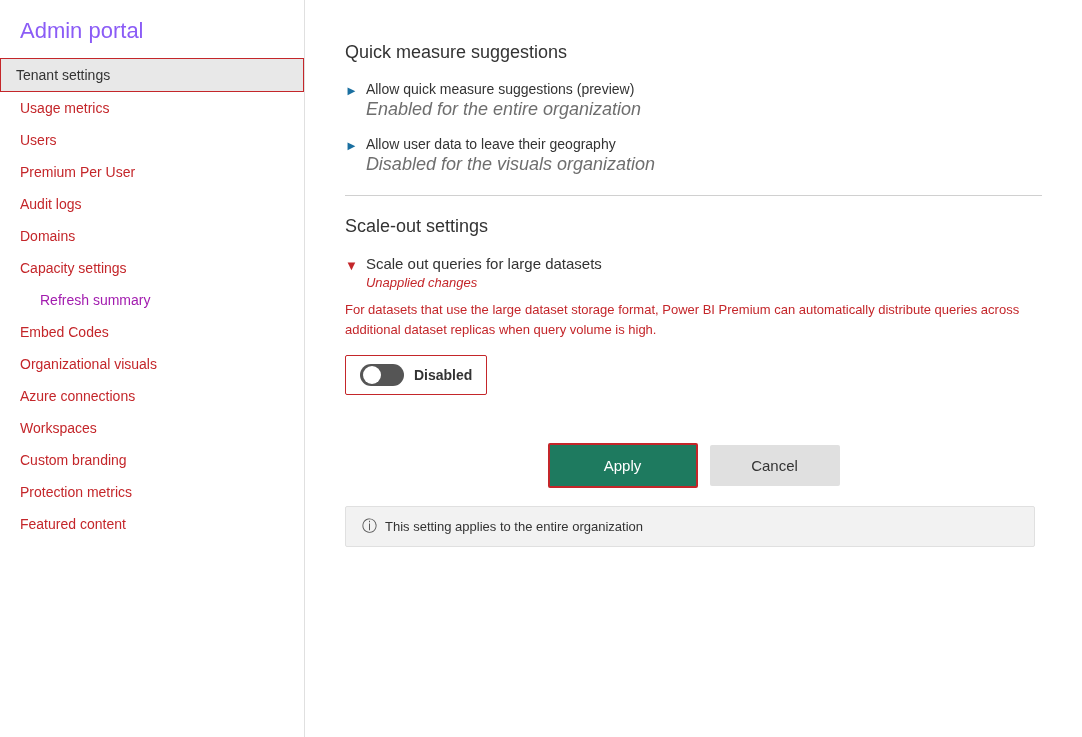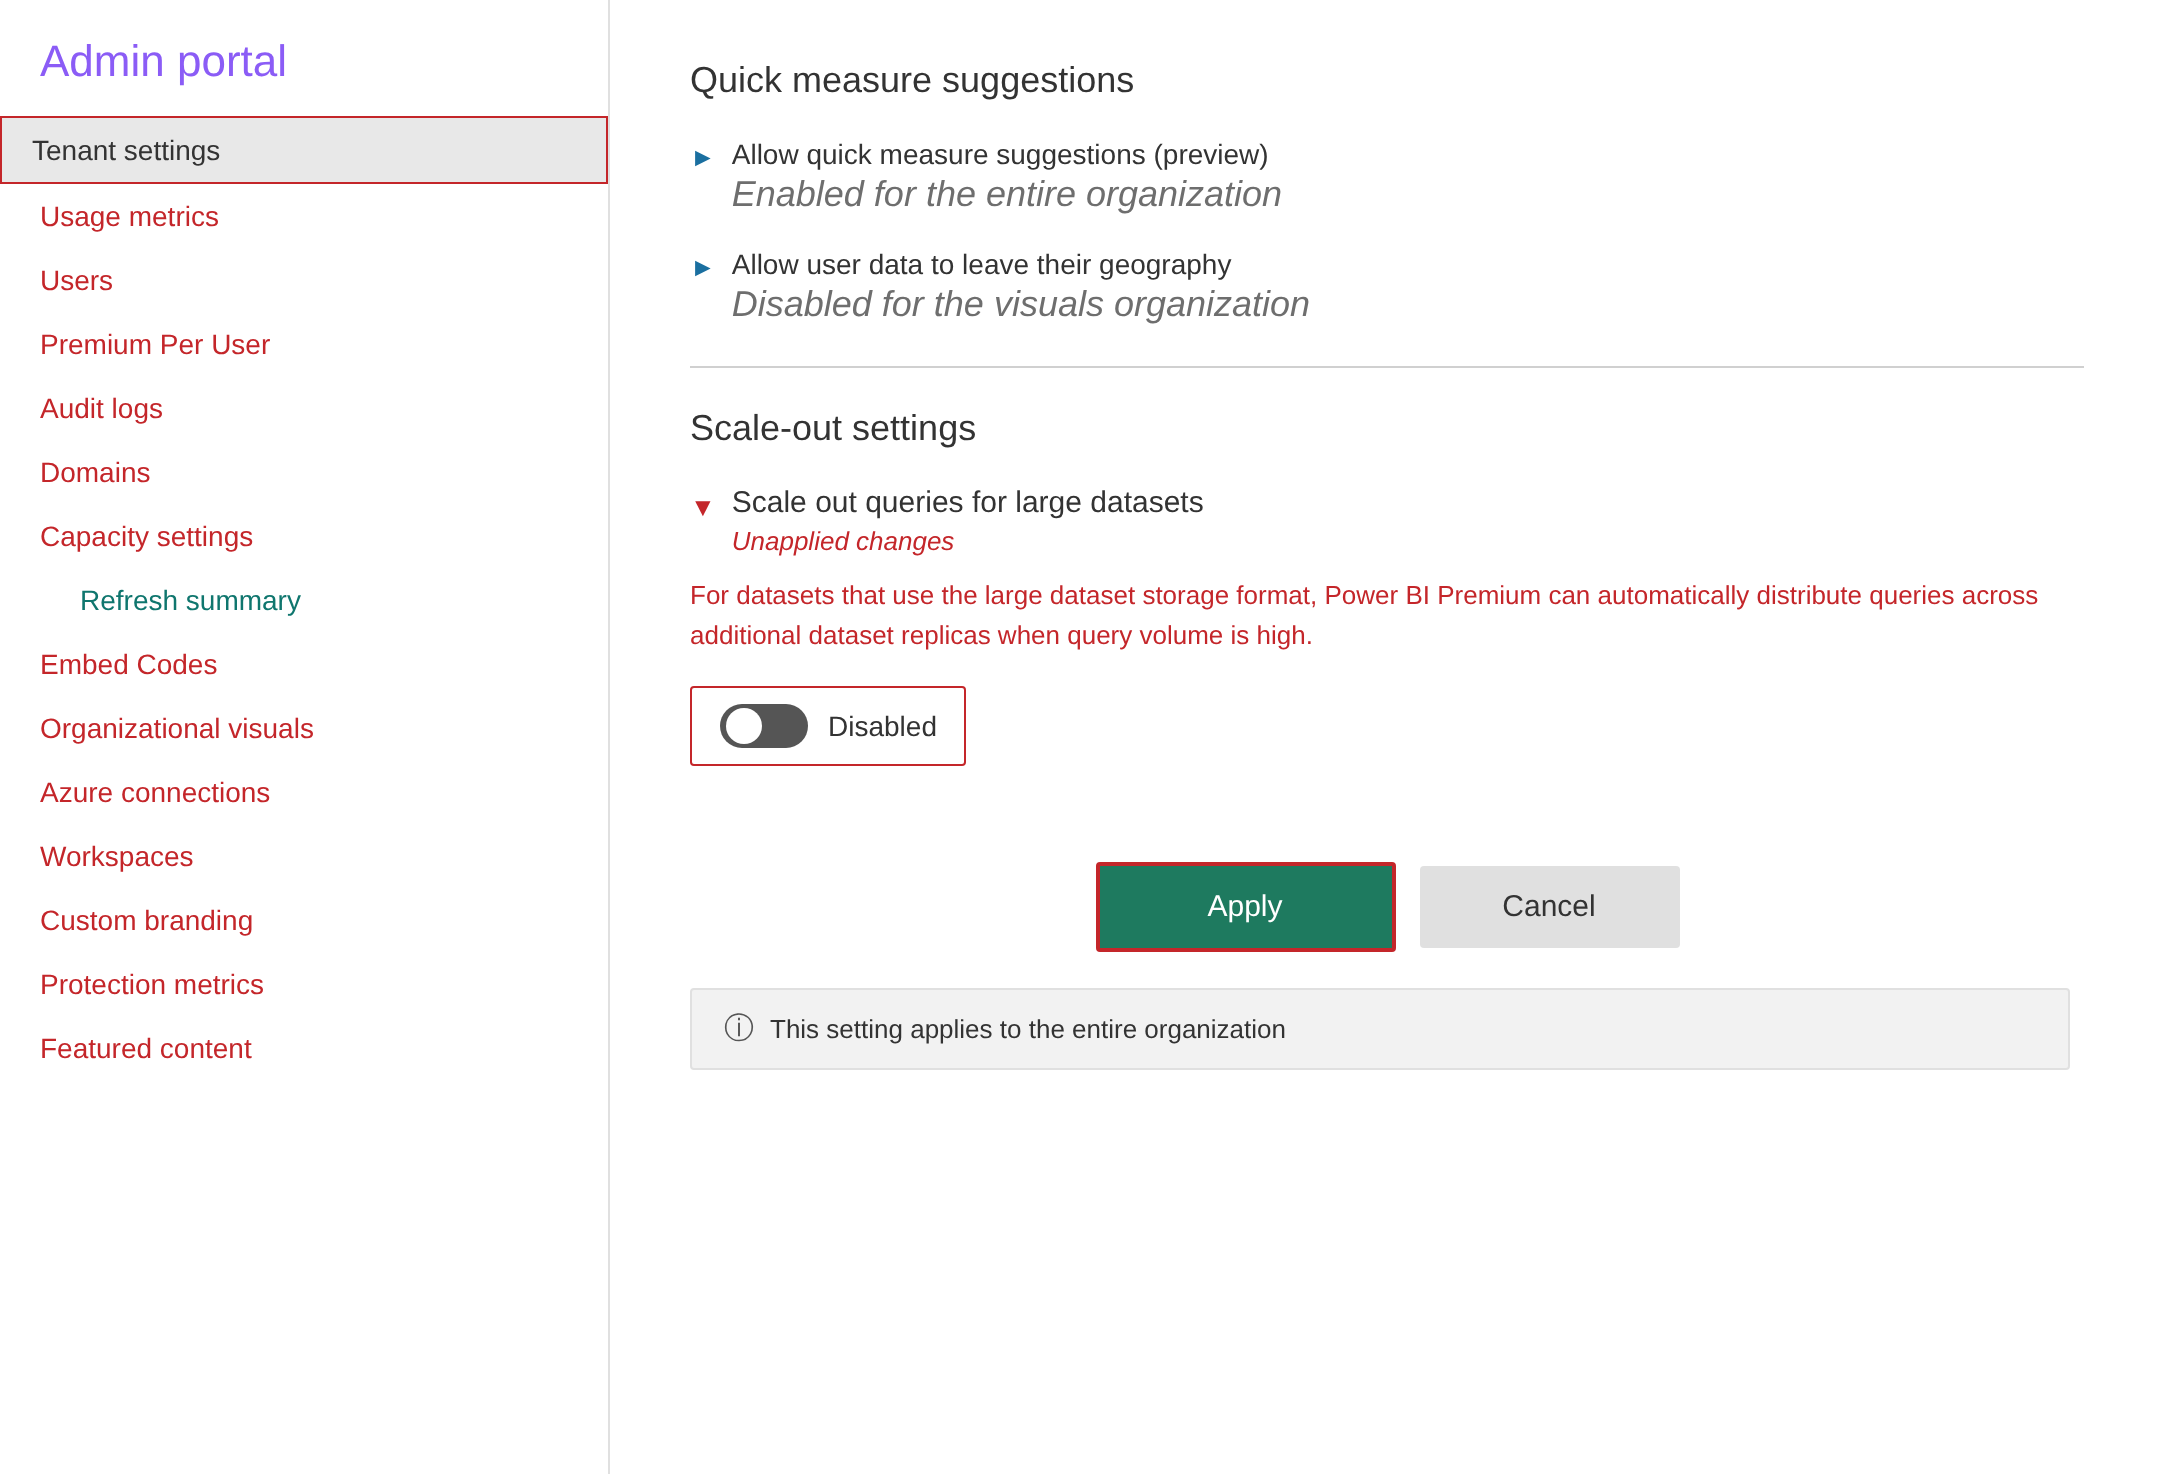--- a/index.html
+++ b/index.html
@@ -5,24 +5,24 @@
     * { box-sizing: border-box; margin: 0; padding: 0; }
     body { font-family: 'Segoe UI', Arial, sans-serif; font-size: 14px; color: #333; background: #fff; display: flex; flex-direction: column; height: 737px; overflow: hidden; }
 
     .app-container { display: flex; flex-direction: row; height: 100%; }
 
     
     .sidebar { width: 305px; min-width: 305px; border-right: 1px solid #e0e0e0; padding: 0; overflow-y: auto; background: #fff; }
     .sidebar-title { color: #8b5cf6; font-size: 22px; font-weight: 400; padding: 18px 20px 14px 20px; }
     .sidebar-item { display: block; padding: 8px 20px; cursor: pointer; color: #c4262a; font-size: 14px; text-decoration: none; }
     .sidebar-item.active { background: #e8e8e8; color: #333; border: 1.5px solid #c4262a; font-weight: 400; padding-left: 15px; }
-    .sidebar-subitem { display: block; padding: 8px 20px 8px 40px; cursor: pointer; color: #0f766e; font-size: 14px; }
+    .sidebar-subitem { display: block; padding: 8px 20px 8px 40px; cursor: pointer; color: #a21caf; font-size: 14px; }
 
     
-    .main-content { flex: 1; padding: 30px 40px; overflow-y: auto; }
+    .main-content { flex: 1; padding: 42px 40px; overflow-y: auto; }
 
     
     .section-title { font-size: 18px; font-weight: 400; color: #333; margin-bottom: 18px; }
 
     
     .expand-row { display: flex; align-items: flex-start; margin-bottom: 16px; }
     .expand-arrow { color: #1a6fa0; margin-right: 8px; font-size: 13px; margin-top: 2px; cursor: pointer; user-select: none; }
     .expand-row-content {}
     .expand-row-title { color: #333; font-size: 14px; font-weight: 400; }
     .expand-row-subtitle { color: #6e6e6e; font-size: 18px; font-style: italic; margin-top: 2px; }
@@ -34,21 +34,21 @@
     .scaleout-expand-row { display: flex; align-items: flex-start; margin-bottom: 10px; }
     .scaleout-arrow { color: #c4262a; margin-right: 8px; font-size: 13px; margin-top: 3px; cursor: pointer; }
     .scaleout-title { color: #333; font-size: 15px; font-weight: 500; }
     .unapplied { color: #c4262a; font-style: italic; font-size: 13px; margin-top: 3px; }
     .scaleout-desc { color: #c4262a; font-size: 13px; line-height: 1.5; margin: 10px 0 16px 0; max-width: 690px; }
 
     
     .toggle-row { display: flex; align-items: center; margin-bottom: 24px; border: 1.5px solid #c4262a; display: inline-flex; padding: 8px 14px; border-radius: 2px; }
     .toggle-track { width: 44px; height: 22px; background: #555; border-radius: 11px; position: relative; cursor: pointer; margin-right: 10px; }
     .toggle-thumb { width: 18px; height: 18px; background: #fff; border-radius: 50%; position: absolute; top: 2px; left: 3px; transition: left 0.2s; }
-    .toggle-label { font-size: 14px; color: #333; }
+    .toggle-label { font-size: 14px; color: #333; font-weight: bold; }
 
     
     .button-row { display: flex; align-items: center; gap: 12px; margin-bottom: 18px; justify-content: center; }
     .btn-apply { background: #1e7a5f; color: #fff; border: 2px solid #c4262a; padding: 12px 40px; font-size: 15px; cursor: pointer; border-radius: 2px; font-weight: 400; min-width: 150px; }
     .btn-cancel { background: #e0e0e0; color: #333; border: none; padding: 12px 36px; font-size: 15px; cursor: pointer; border-radius: 2px; min-width: 130px; }
 
     
     .info-bar { background: #f2f2f2; border: 1px solid #e0e0e0; padding: 10px 16px; display: flex; align-items: center; gap: 8px; font-size: 13px; color: #333; border-radius: 2px; max-width: 690px; }
     .info-icon { color: #555; font-size: 15px; }
   </style>

